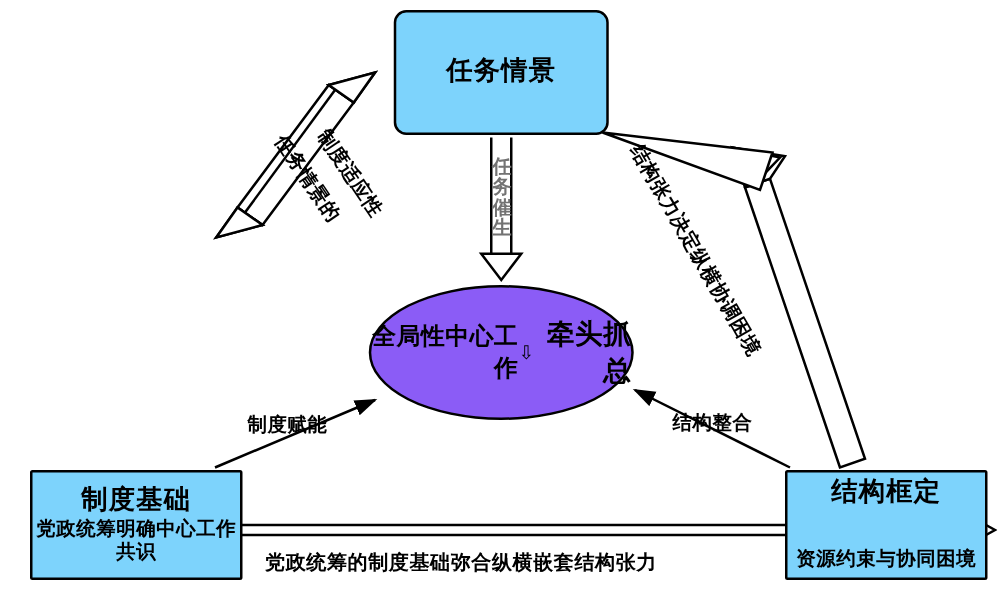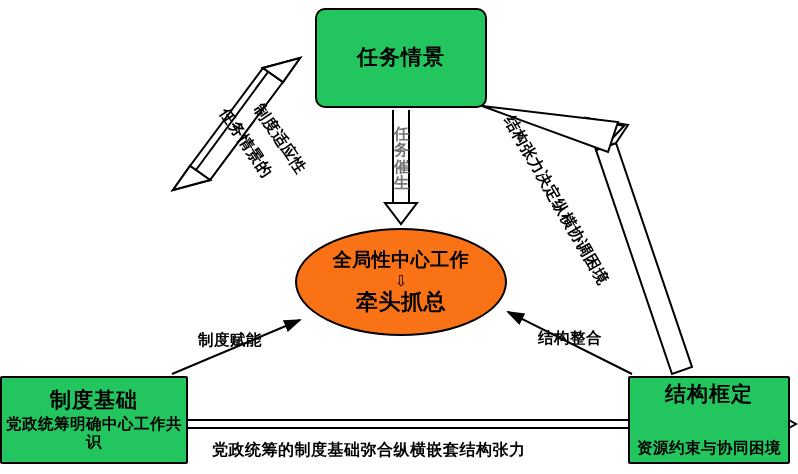--- a/index.html
+++ b/index.html
@@ -21,21 +21,21 @@
     position: absolute;
     left: 0;
     top: 0;
     width: 798px;
     height: 474px;
   }
   .node {
     position: absolute;
     box-sizing: border-box;
     border: 2px solid #000000;
-    background: #22c55e;
+    background: #7dd3fc;
     display: flex;
     flex-direction: column;
     align-items: center;
     justify-content: center;
     text-align: center;
     line-height: 1.18;
   }
   .node .title {
     font-size: 21px;
     font-weight: bold;
@@ -48,46 +48,46 @@
     letter-spacing: 0.5px;
   }
   #node-task {
     left: 315px;
     top: 8px;
     width: 172px;
     height: 100px;
     border-radius: 10px;
   }
   #node-institution {
-    left: 0;
+    left: 24px;
     top: 376px;
-    width: 188px;
+    width: 170px;
     height: 88px;
     border-radius: 2px;
   }
   #node-structure {
     left: 628px;
     top: 376px;
     width: 162px;
     height: 88px;
     border-radius: 2px;
     gap: 30px;
   }
   #node-center {
     position: absolute;
     left: 295px;
     top: 228px;
     width: 212px;
     height: 108px;
     border: 2px solid #000000;
     border-radius: 50%;
-    background: #f97316;
+    background: #8b5cf6;
     box-sizing: border-box;
     display: flex;
-    flex-direction: column;
+    flex-direction: row;
     align-items: center;
     justify-content: center;
     text-align: right;
   }
   #node-center .c1 {
     font-size: 19px;
     font-weight: bold;
     letter-spacing: 0.5px;
   }
   #node-center .c-arrow {

